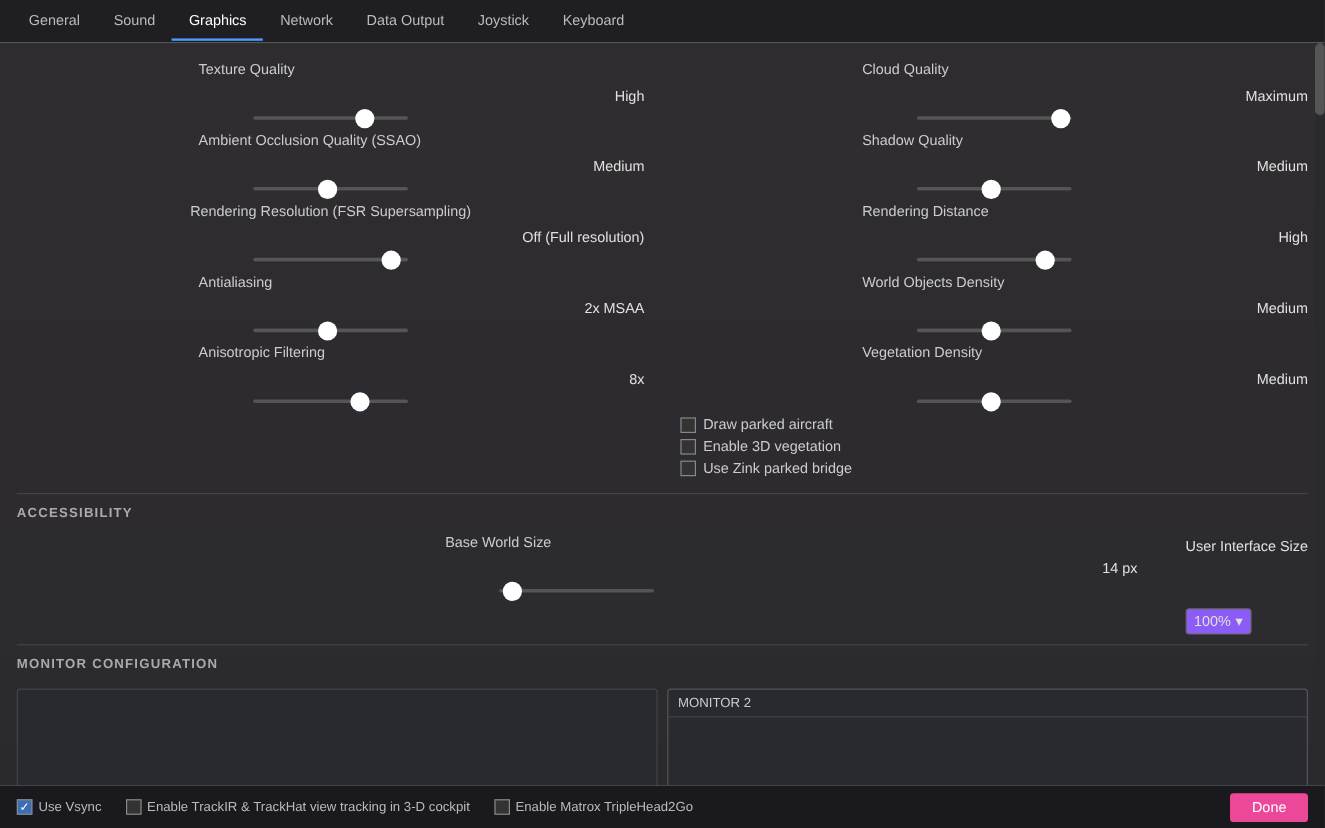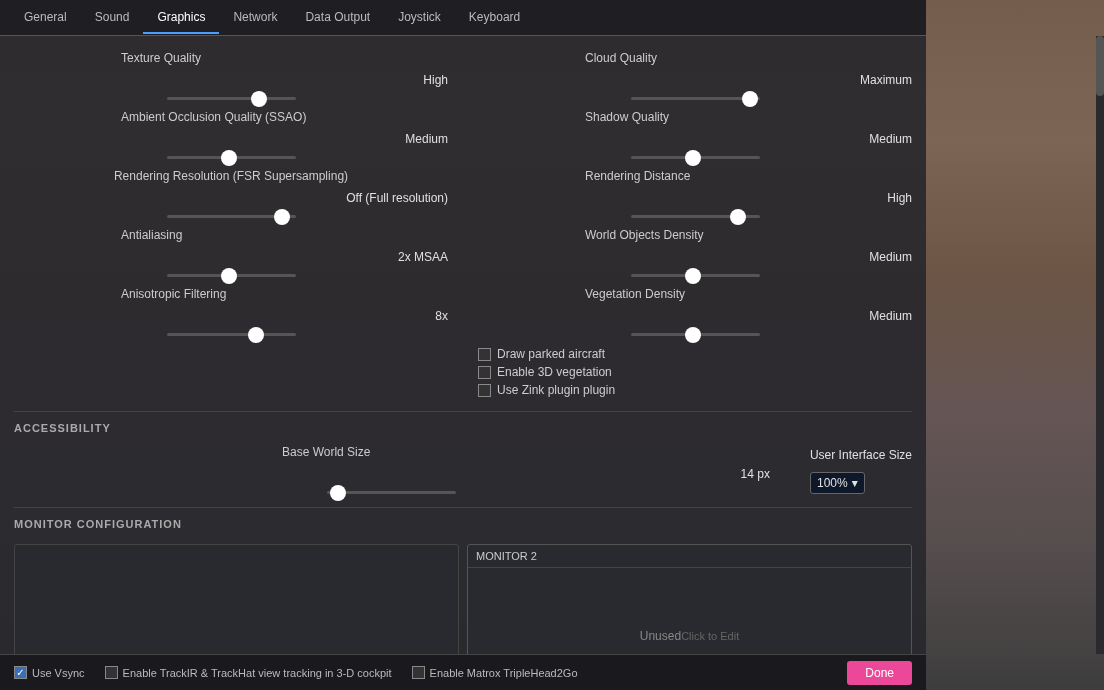--- a/index.html
+++ b/index.html
@@ -20,21 +20,21 @@
       top: 0; left: 0;
       width: 100%; height: 100%;
       background: linear-gradient(180deg, #b08060 0%, #c09070 20%, #a07050 40%, #907070 60%, #706060 80%, #404040 100%);
       opacity: 0.5;
       z-index: 0;
     }
 
     .main-container {
       position: absolute;
       top: 0; left: 0;
-      width: 926px;
+      width: 1104px;
       height: 690px;
       background: rgba(40, 40, 45, 0.92);
       z-index: 1;
       display: flex;
       flex-direction: column;
     }
 
     
     .tab-bar {
       display: flex;
@@ -221,30 +221,31 @@
       color: #fff;
       border: none;
       padding: 5px 18px;
       border-radius: 3px;
       font-size: 12px;
       cursor: pointer;
     }
 
     
     .dropdown {
-      background: #0f172a;
+      background: #8b5cf6;
       border: 1px solid #666;
       color: #e0e0e0;
       padding: 3px 6px;
       font-size: 12px;
       border-radius: 3px;
       display: flex;
       align-items: center;
       gap: 4px;
       cursor: pointer;
+      margin-top: 35px;
     }
 
     .scrollbar {
       position: absolute;
       right: 0;
       top: 36px;
       width: 8px;
       height: calc(100% - 72px);
       background: #2a2a2e;
     }
@@ -404,21 +405,21 @@
           <div class="checkbox-row">
             <div class="checkbox-box"></div>
             <span>Draw parked aircraft</span>
           </div>
           <div class="checkbox-row">
             <div class="checkbox-box"></div>
             <span>Enable 3D vegetation</span>
           </div>
           <div class="checkbox-row">
             <div class="checkbox-box"></div>
-            <span>Use Zink plugin plugin</span>
+            <span>Use Zink parked bridge</span>
           </div>
         </div>
       </div>
     </div>
 
     <div class="section-header">ACCESSIBILITY</div>
 
     <div style="display:flex; gap:40px; align-items:flex-start;">
 
       <div style="flex:1;">

